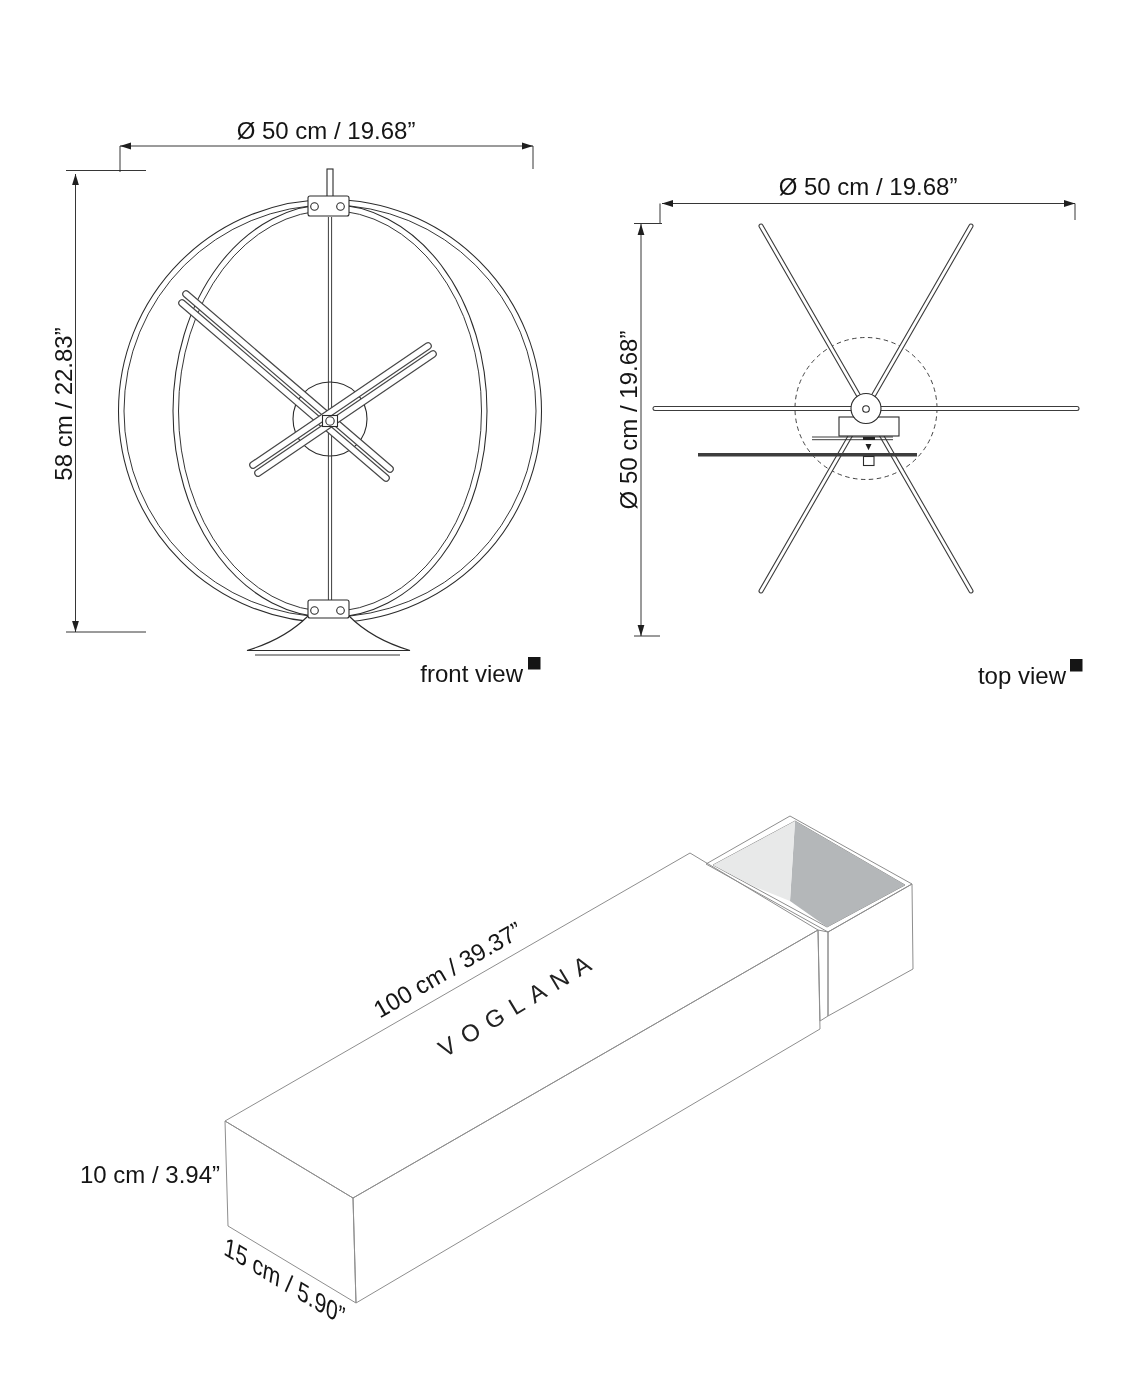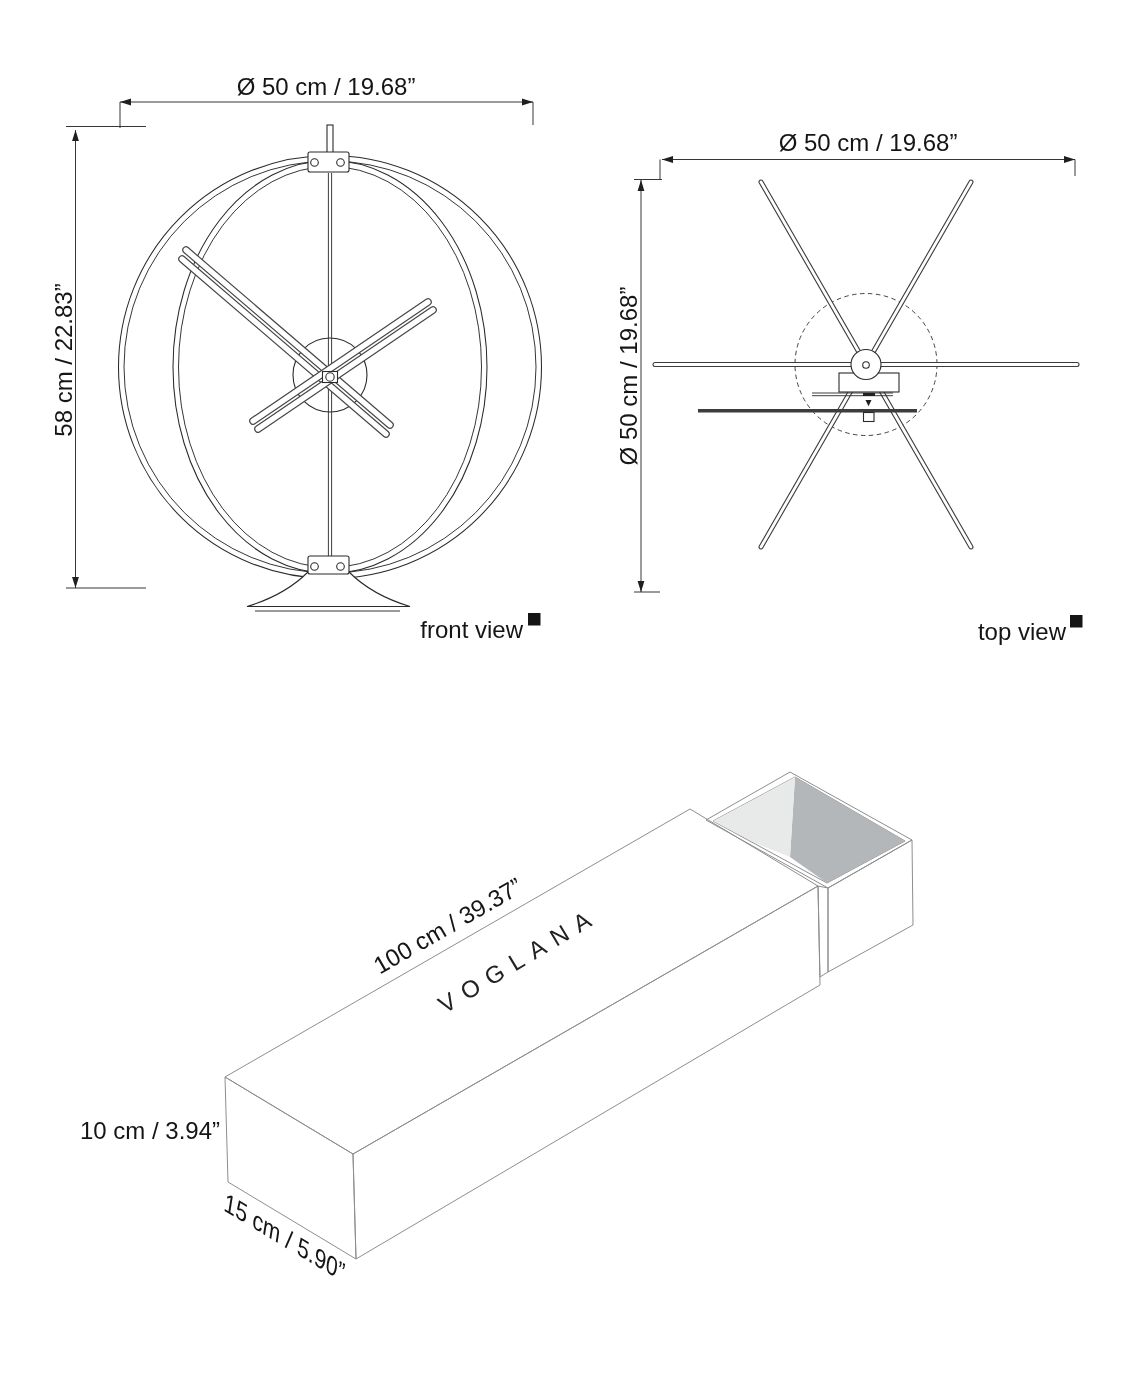--- a/index.html
+++ b/index.html
@@ -1,17 +1,17 @@
 <!DOCTYPE html>
 <html><head>
 <meta charset="utf-8">
 <style>
   html,body{margin:0;padding:0;background:#ffffff;}
   .canvas{position:relative;width:1140px;height:1300px;background:#fff;overflow:hidden;
-          font-family:"Liberation Sans", sans-serif;}
+          font-family:"Liberation Sans", sans-serif;margin-top:44px;}
   svg{display:block}
   .dim{stroke:#1f1f1f;stroke-width:0.9;fill:none}
   .arw{fill:#1f1f1f;stroke:none}
   .ring{stroke:#2b2b2b;fill:none;stroke-width:1.05}
   .ring2{stroke:#2b2b2b;fill:none;stroke-width:0.95}
   .part{stroke:#2b2b2b;fill:#ffffff;stroke-width:1.1}
   .rod{stroke:#333;stroke-width:0.95}
   .hb{stroke:#474747;stroke-width:7.6;stroke-linecap:round;fill:none}
   .hw{stroke:#ffffff;stroke-width:5.2;stroke-linecap:round;fill:none}
   .sb{stroke:#3c3c3c;stroke-width:5;stroke-linecap:round;fill:none}

